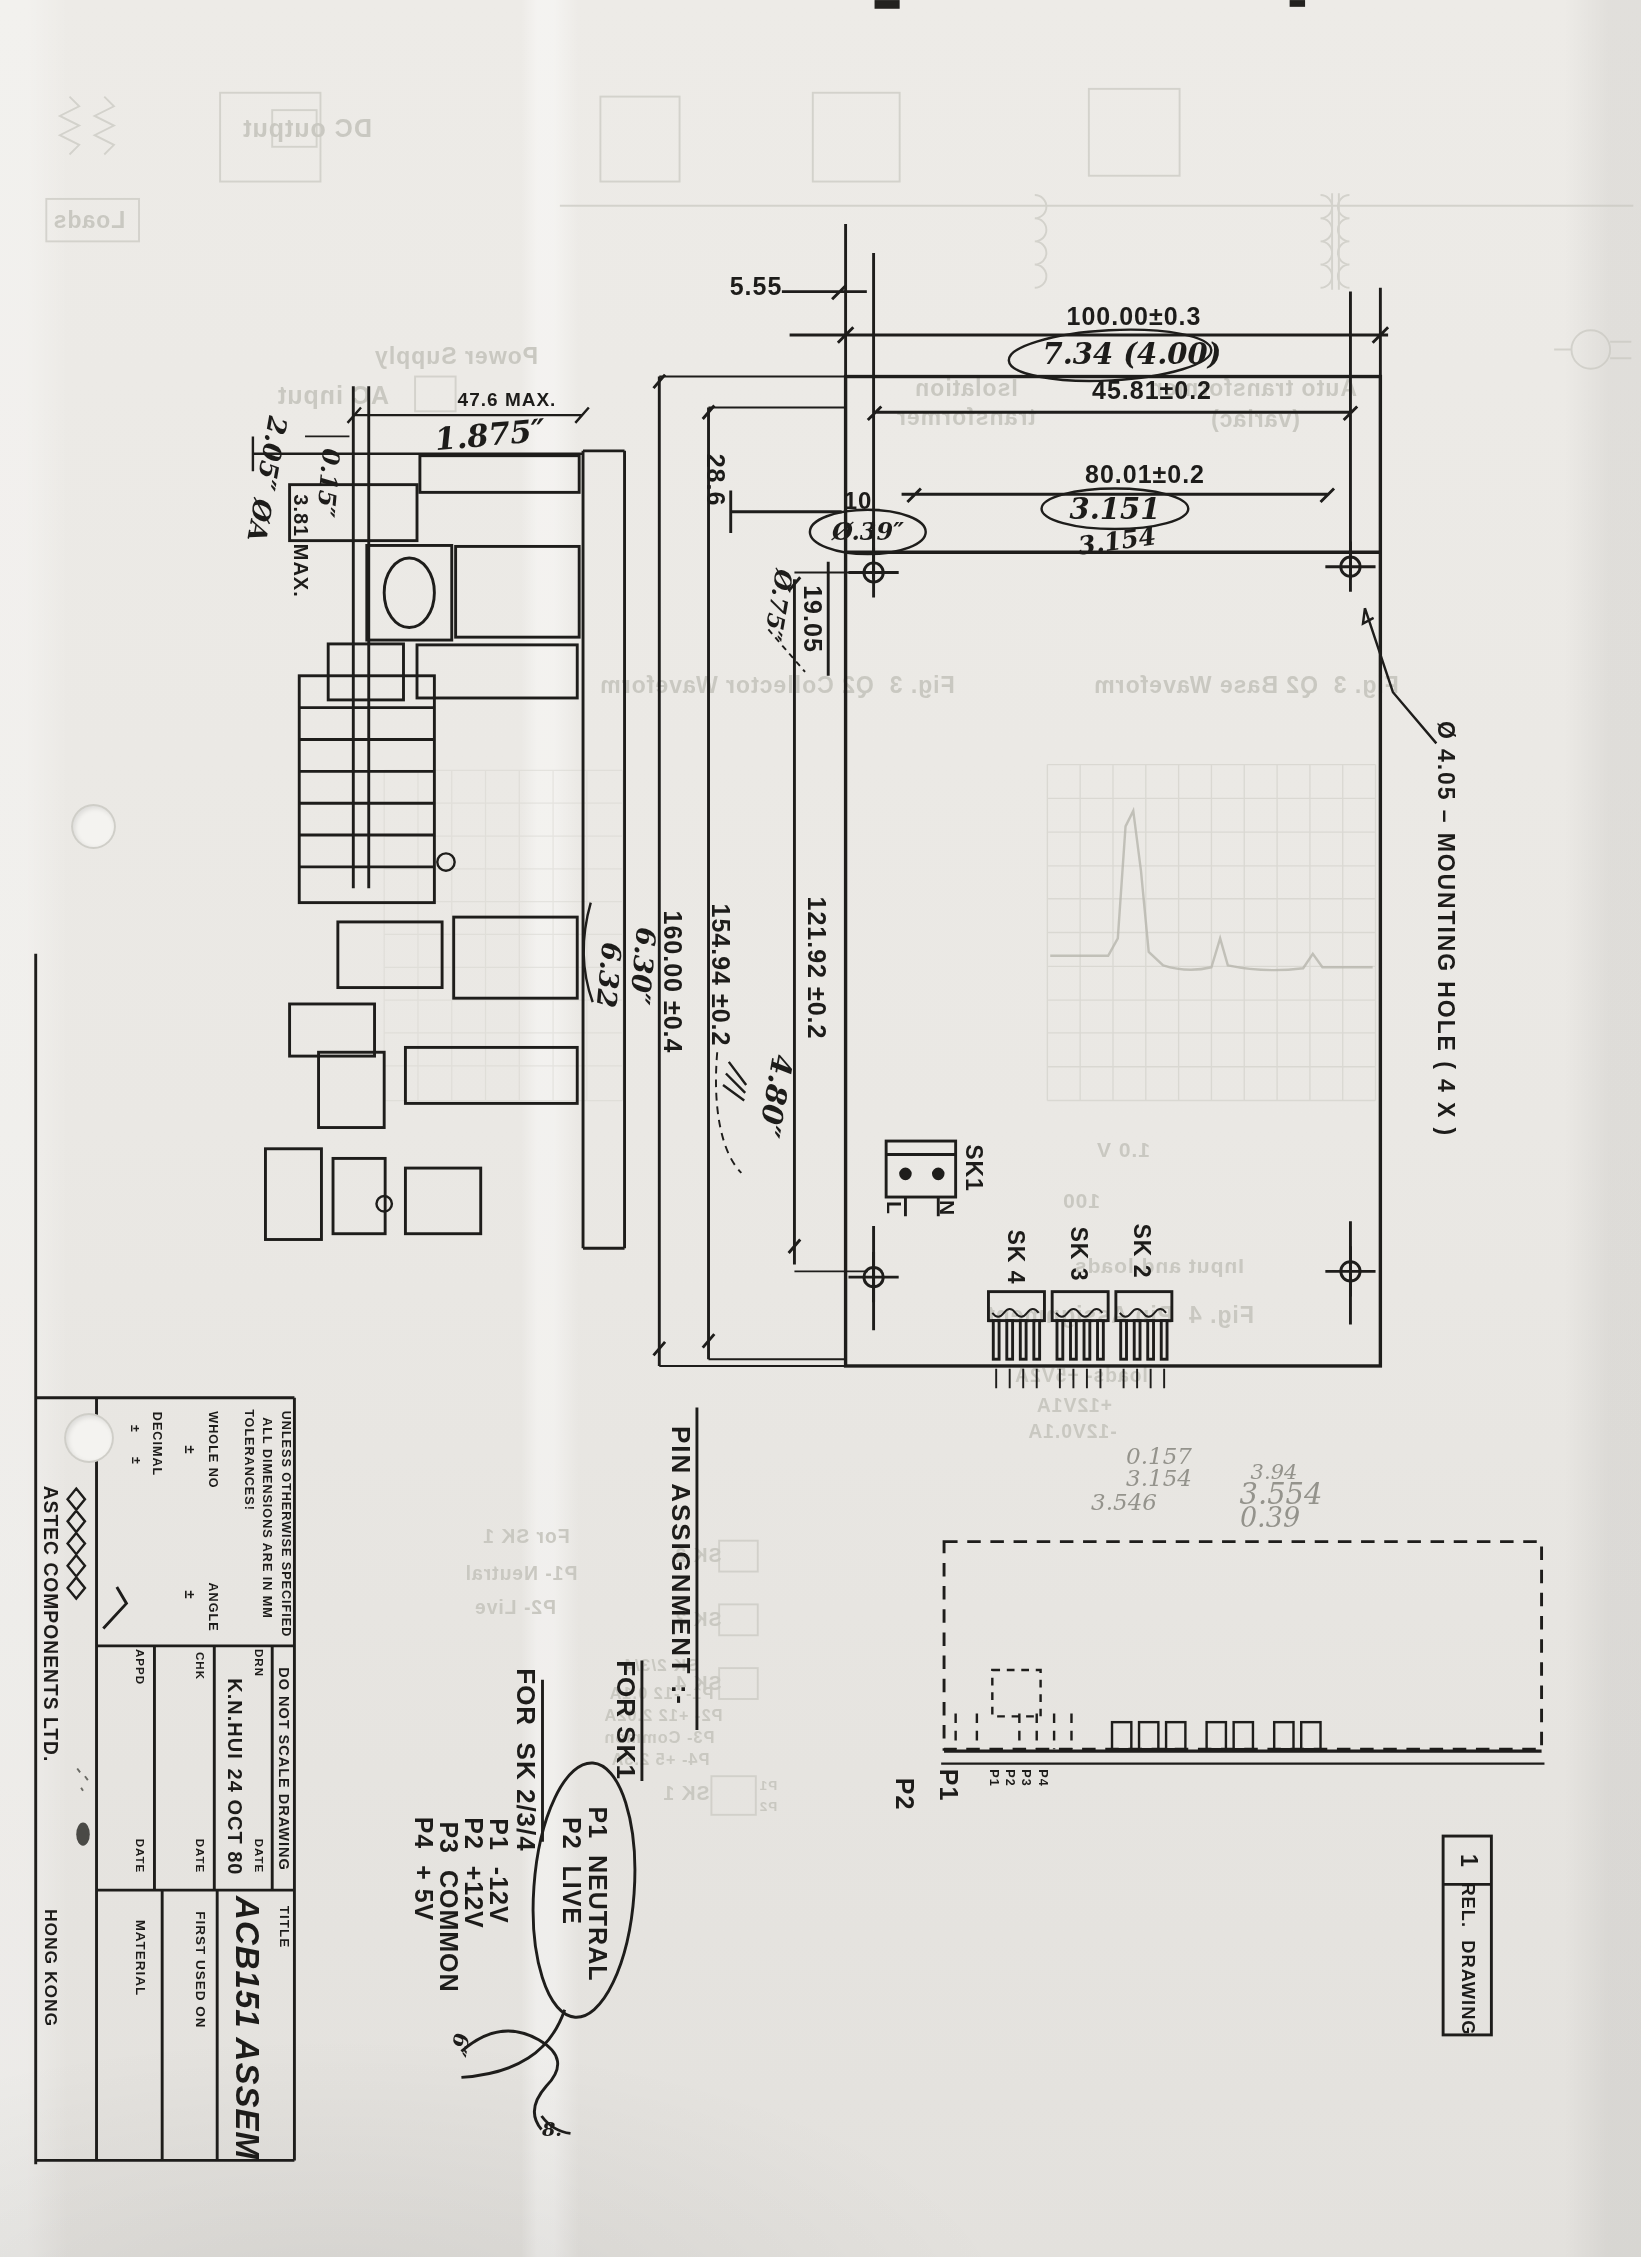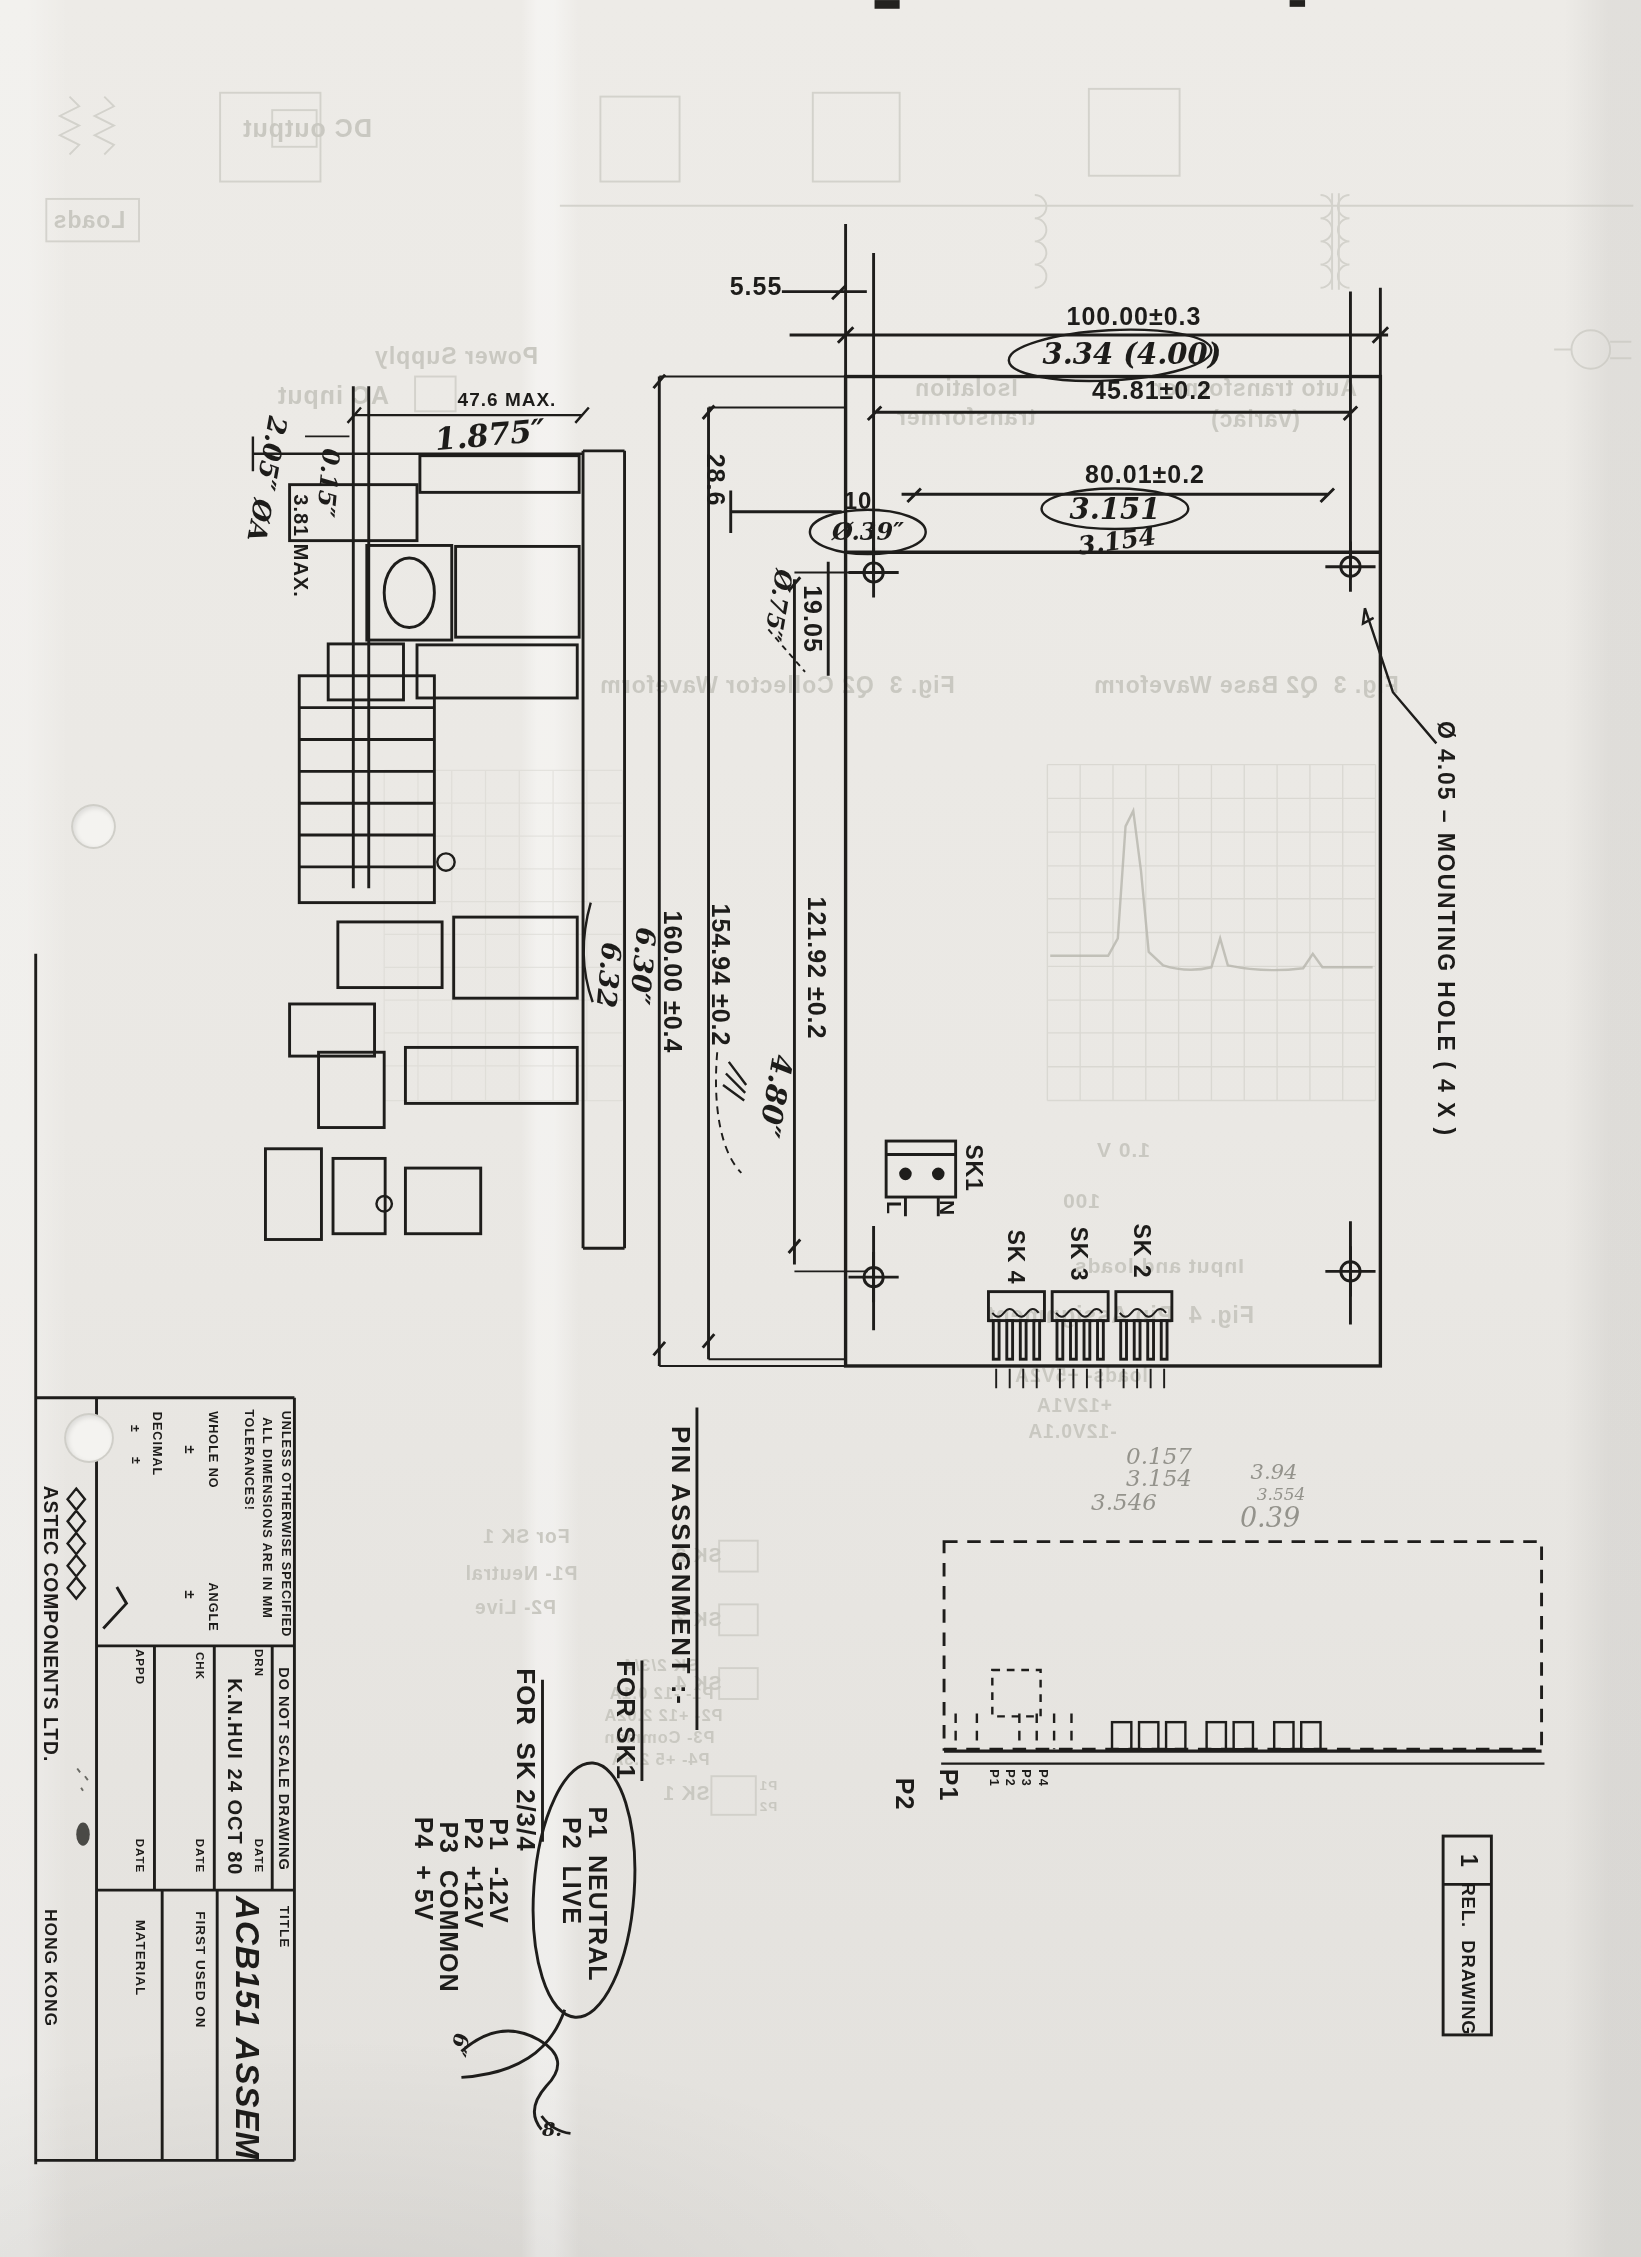--- a/index.html
+++ b/index.html
@@ -249,21 +249,21 @@
       <rect x="1348" y="1784" width="20" height="28" stroke-width="2.5"></rect>
     </g>
 
     <g fill="#23221f">
       <rect x="906" y="0" width="26" height="9"></rect>
       <rect x="1336" y="0" width="16" height="7"></rect>
     </g>
   </svg>
 
   <div class="t p" style="left:1134px;top:316px;font-size:25px">100.00±0.3</div>
-  <div class="t hw" style="left:1132px;top:354px;font-size:29px">3.34 (4.00)</div>
+  <div class="t hw" style="left:1132px;top:354px;font-size:29px">7.34 (4.00)</div>
   <div class="t p" style="left:1152px;top:390px;font-size:25px">45.81±0.2</div>
   <div class="t p" style="left:1145px;top:474px;font-size:25px">80.01±0.2</div>
   <div class="t hw" style="left:1115px;top:509px;font-size:29px">3.151</div>
   <div class="t hw rm8" style="left:1117px;top:541px;font-size:25px">3.154</div>
   <div class="t p" style="left:756px;top:286px;font-size:25px">5.55</div>
   <div class="t p r90" style="left:715px;top:480px;font-size:25px">28.6</div>
   <div class="t p" style="left:858px;top:501px;font-size:24px">10</div>
   <div class="t hw" style="left:868px;top:532px;font-size:24px">Ø.39″</div>
   <div class="t p r90" style="left:812px;top:619px;font-size:25px">19.05</div>
   <div class="t hw r100" style="left:778px;top:605px;font-size:24px">Ø.75″</div>
@@ -291,21 +291,21 @@
   <div class="t p r90" style="left:948px;top:1785px;font-size:25px">P1</div>
   <div class="t p r90" style="left:994px;top:1778px;font-size:12.6px">P1</div>
   <div class="t p r90" style="left:1010px;top:1778px;font-size:12.6px">P2</div>
   <div class="t p r90" style="left:1026px;top:1778px;font-size:12.6px">P3</div>
   <div class="t p r90" style="left:1043px;top:1778px;font-size:12.6px">P4</div>
 
   <div class="t pcl" style="left:1159px;top:1456px;font-size:23px">0.157</div>
   <div class="t pcl" style="left:1159px;top:1478px;font-size:23px">3.154</div>
   <div class="t pcl" style="left:1124px;top:1502px;font-size:23px">3.546</div>
   <div class="t pcl" style="left:1274px;top:1472px;font-size:21px">3.94</div>
-  <div class="t pcl" style="left:1281px;top:1494px;font-size:17px">3.554</div>
+  <div class="t pcl" style="left:1281px;top:1494px;font-size:29px">3.554</div>
   <div class="t pcl" style="left:1270px;top:1517px;font-size:27px">0.39</div>
   <div class="t hw r100" style="left:460px;top:2045px;font-size:21px">6″</div>
   <div class="t hw" style="left:552px;top:2130px;font-size:19.3px">8.</div>
 
   <div class="t p r90 ls2" style="left:681px;top:1566px;font-size:26px">PIN ASSIGNMENT :-</div>
   <div class="t p r90" style="left:626px;top:1720px;font-size:26px">FOR SK1</div>
   <div class="t p r90" style="left:597px;top:1894px;font-size:25px">P1  NEUTRAL</div>
   <div class="t p r90" style="left:571px;top:1871px;font-size:25px">P2  LIVE</div>
   <div class="t p r90" style="left:526px;top:1760px;font-size:26px">FOR  SK 2/3/4</div>
   <div class="t p r90" style="left:498px;top:1871px;font-size:25px">P1  -12V</div>

